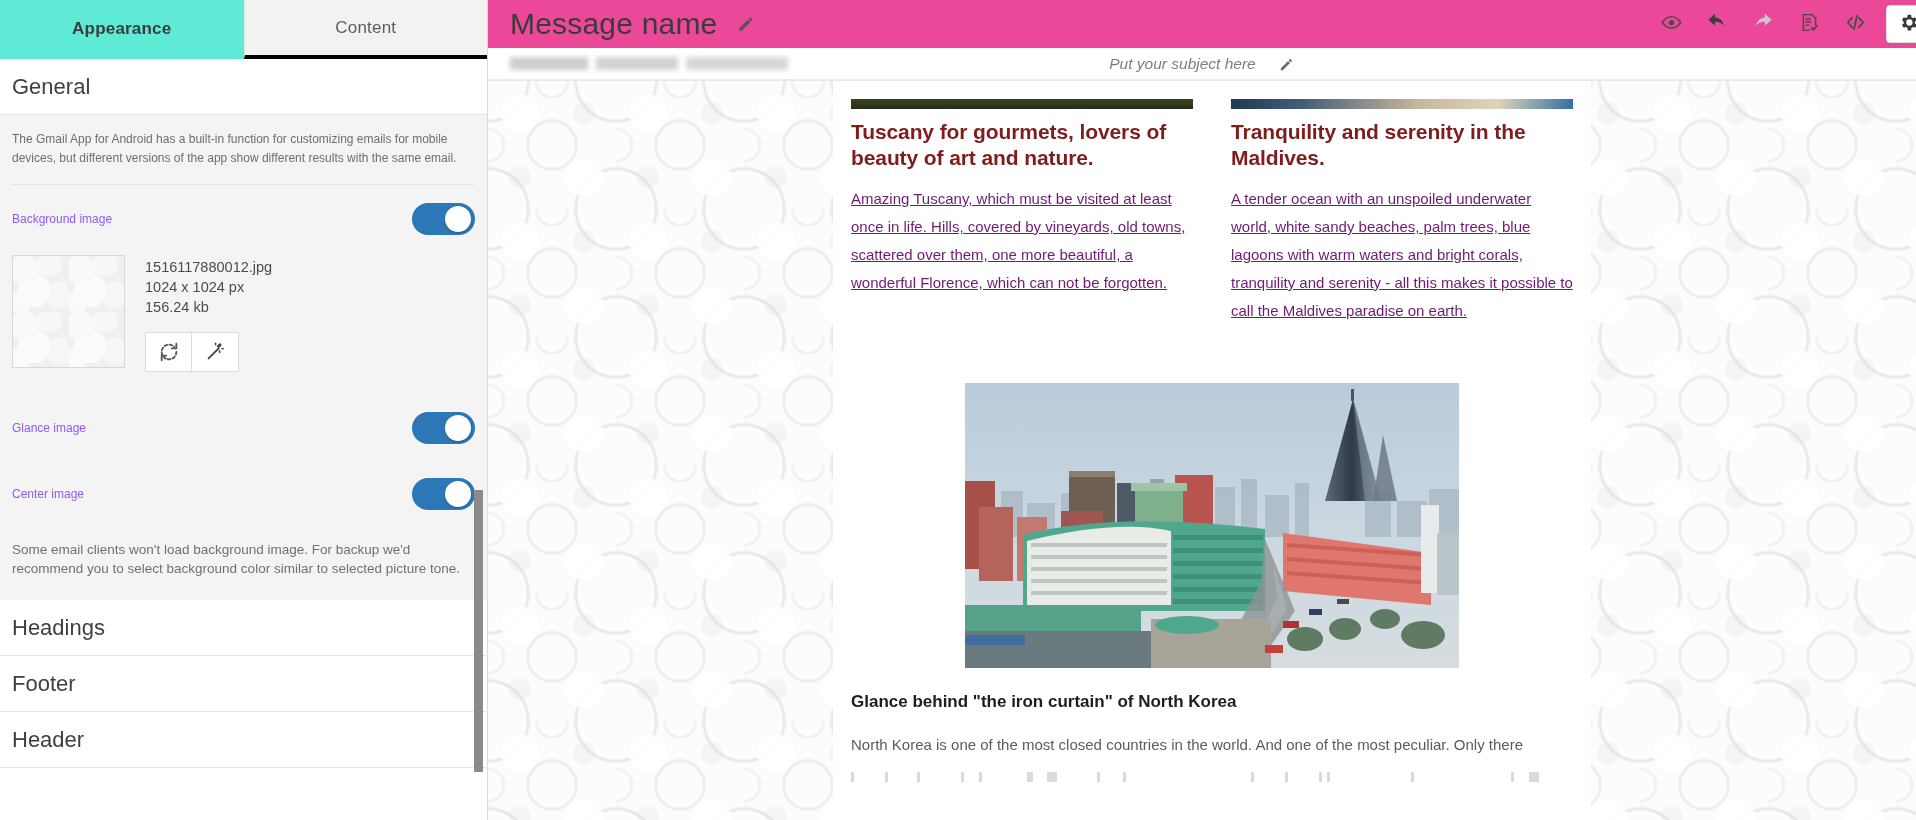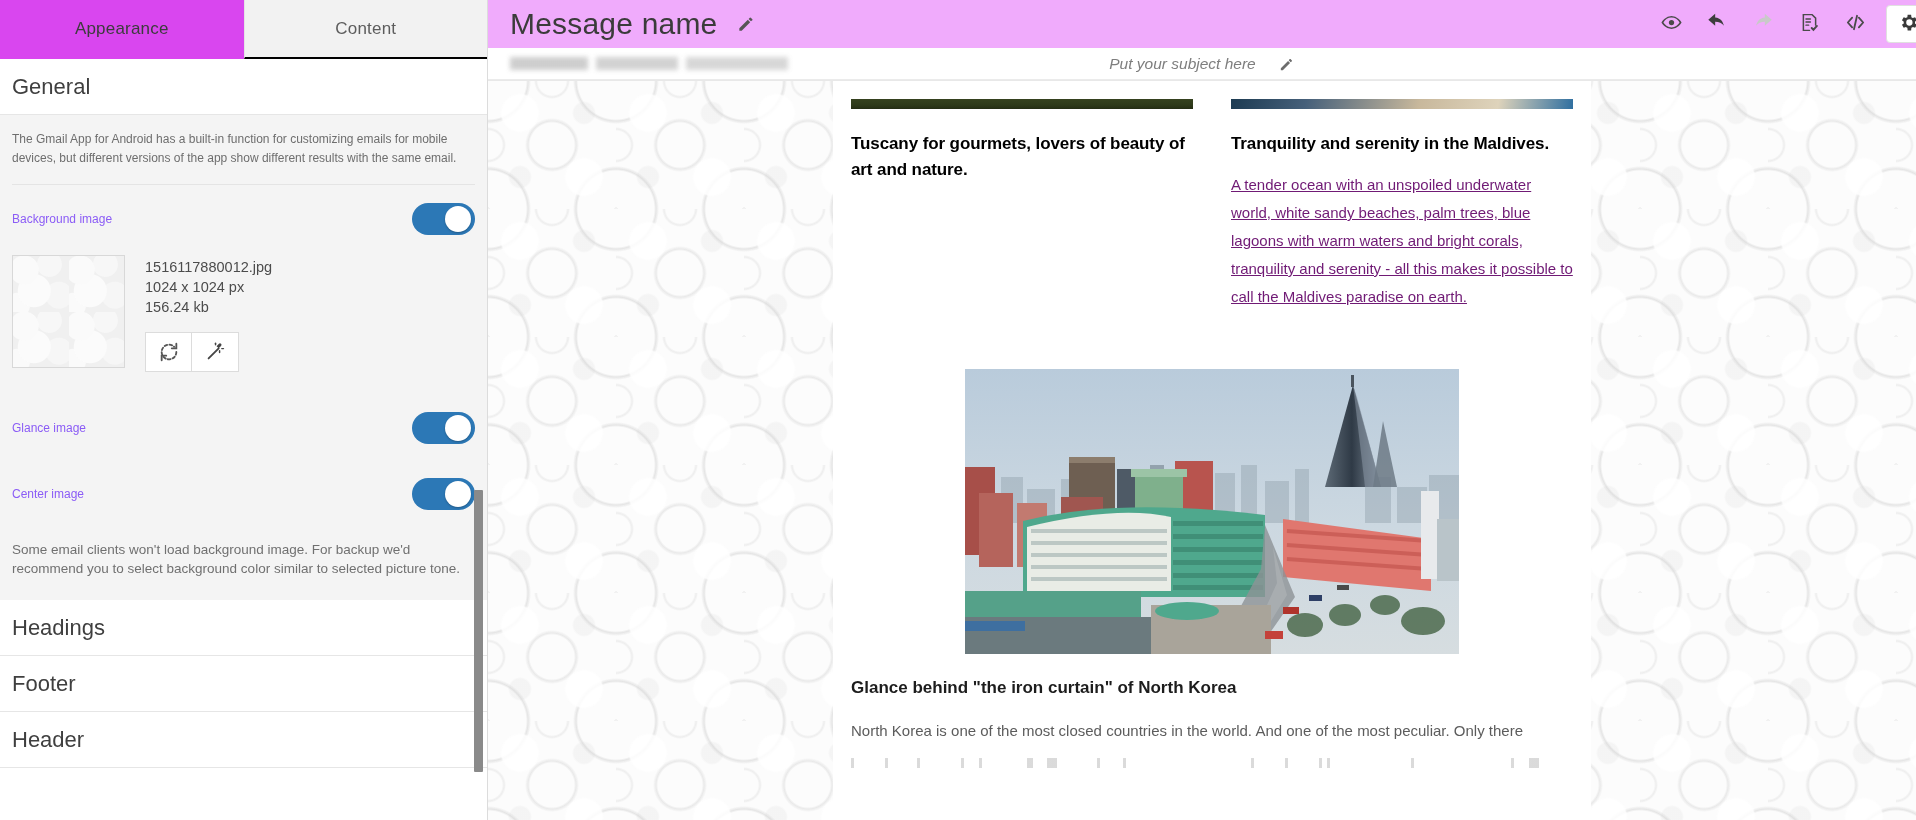--- a/index.html
+++ b/index.html
@@ -24,24 +24,24 @@
     flex: 0 0 488px;
     overflow: hidden;
   }
 
   .tabbar { display: flex; height: 59px; width: 100%; background:#ffffff; }
   .tab {
     flex: 1 1 50%;
     display: flex; align-items: center; justify-content: center;
     font-size: 17px; color: #4a4a4a;
     cursor: pointer;
-    border-bottom: 2px solid #000000;
+    border-bottom: 4px solid #000000;
     letter-spacing: .2px;
   }
-  .tab.active { background: #d946ef; border-bottom: 1px solid transparent; color: #3c3c3c; }
+  .tab.active { background: #5eead4; border-bottom: 1px solid transparent; color: #3c3c3c; font-weight: bold; }
   .tab.inactive { background: #f2f2f2; border-left: 1px solid #e4e4e4; color: #5d5d5d; }
 
   .section-header {
     height: 56px; display: flex; align-items: center;
     padding: 0 12px;
     font-size: 22px; color: #3f3f3f; font-weight: 400;
     background: #ffffff;
     border-bottom: 1px solid #e6e6e6;
     cursor: pointer;
   }
@@ -118,21 +118,21 @@
     width: 9px; height: 282px; border-radius: 1px;
     background: #8a8a8a;
     cursor: pointer;
   }
 
   
   .main { position: relative; flex: 1 1 auto; height: 820px; overflow: hidden; background: #ffffff; }
 
   .topbar {
     position: relative; height: 48px; width: 100%;
-    background: #f0abfc;
+    background: #ec4899;
     display: flex; align-items: center;
     padding-left: 22px;
     z-index: 5;
   }
   .msg-title { font-size: 30px; color: #3b3b3b; font-weight: 400; letter-spacing: .2px; }
   .pencil { margin-left: 18px; cursor: pointer; display: inline-flex; }
 
   .topbar-actions {
     position: absolute; right: 0; top: 0; height: 48px;
     display: flex; align-items: center; gap: 0;
@@ -224,22 +224,22 @@
 
   .col-img { width: 100%; height: 10px; display: block; }
   .img-tuscany {
     background: linear-gradient(180deg, #36421f 0%, #2e3a1a 60%, #242d14 100%);
   }
   .img-maldives {
     background: linear-gradient(100deg, #1d3b52 0%, #46607a 22%, #c8b89c 55%, #ded3bb 78%, #2f6fa0 100%);
   }
 
   .col h3 {
-    margin: 22px 0 0 0;
-    font-size: 17px; line-height: 26px; font-weight: 700; color: #000000;
+    margin: 10px 0 0 0;
+    font-size: 21px; line-height: 26px; font-weight: 700; color: #7f1d1d;
     letter-spacing: -.1px;
   }
   .col p {
     margin: 14px 0 16px 0;
     font-size: 15px; line-height: 28px; color: #701a75; text-decoration: underline;
   }
 
   .feature { padding-top: 42px; }
   .feature-img {
     display: block;
@@ -461,20 +461,21 @@
 
     <div class="canvas">
       <div class="pattern"></div>
 
       <div class="card">
 
         <div class="two-col">
           <div class="col">
             <div class="col-img img-tuscany"></div>
             <h3>Tuscany for gourmets, lovers of beauty of art and nature.</h3>
+            <p>Amazing Tuscany, which must be visited at least once in life. Hills, covered by vineyards, old towns, scattered over them, one more beautiful, a wonderful Florence, which can not be forgotten.</p>
           </div>
           <div class="col">
             <div class="col-img img-maldives"></div>
             <h3>Tranquility and serenity in the Maldives.</h3>
             <p>A tender ocean with an unspoiled underwater world, white sandy beaches, palm trees, blue lagoons with warm waters and bright corals, tranquility and serenity - all this makes it possible to call the Maldives paradise on earth.</p>
           </div>
         </div>
 
         <div class="feature">
           <div class="feature-img">

